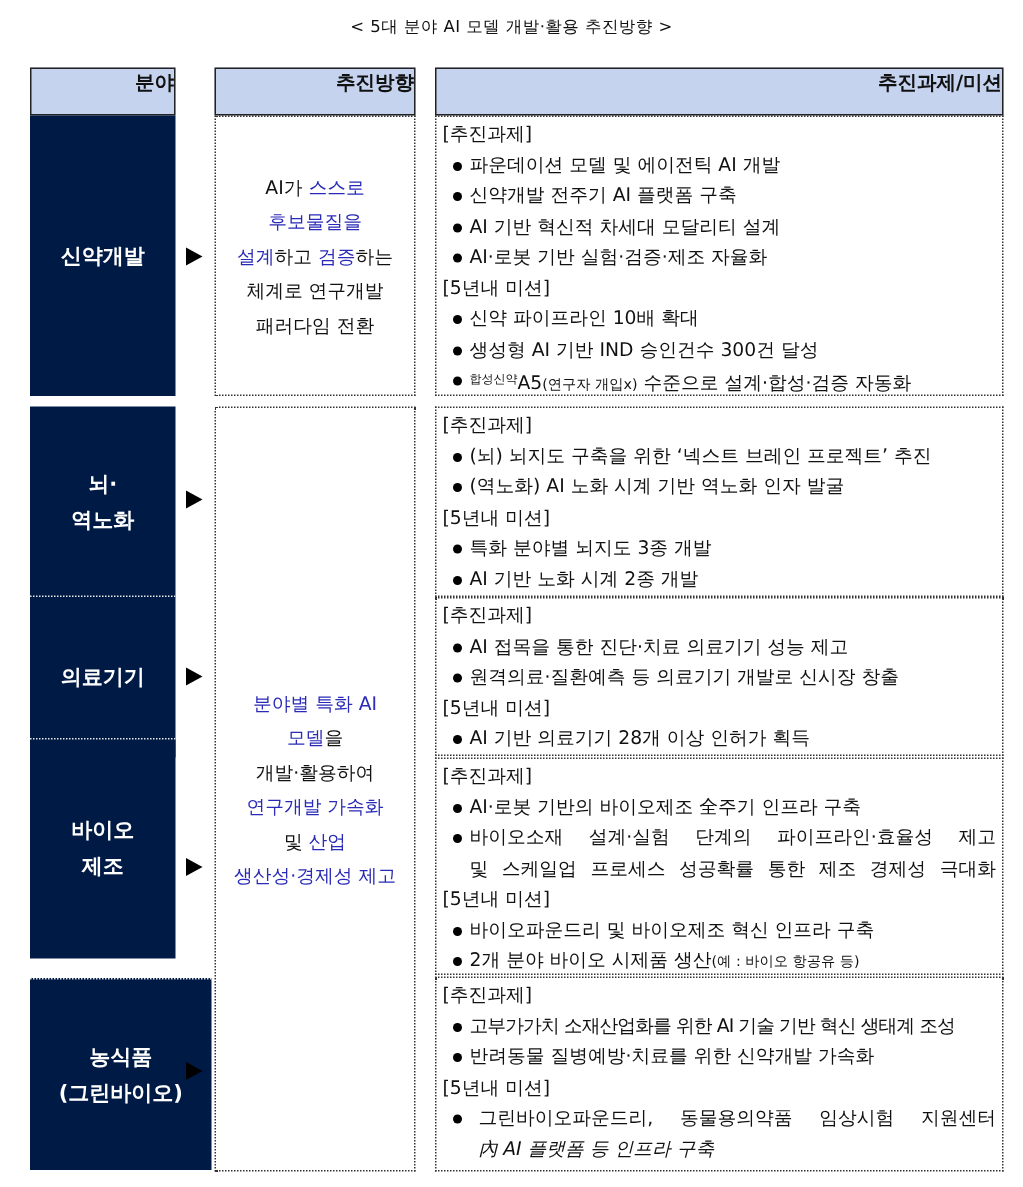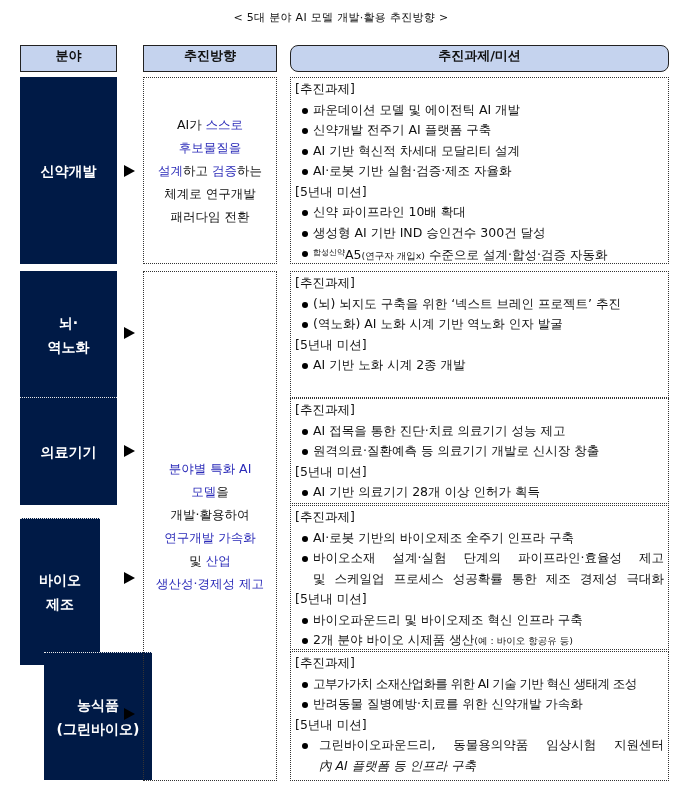--- a/index.html
+++ b/index.html
@@ -1,21 +1,21 @@
 <!DOCTYPE html>
 <html><head>
 <meta charset="utf-8">
 <style>
   html, body { margin:0; padding:0; background:#ffffff; }
   body { width:682px; height:791px; position:relative; overflow:hidden;
          font-family:"DejaVu Sans", "Liberation Sans", sans-serif; color:#111; }
   .title { position:absolute; left:0; top:10px; width:682px; text-align:center;
            font-size:11px; font-weight:normal; letter-spacing:0.3px; }
-  .hdr { position:absolute; top:45px; height:27px; background:#c5d3ee;
-         border:1px solid #222; box-sizing:border-box; text-align:center;
+  .hdr { position:absolute; top:45px; height:32px; background:#c5d3ee;
+         border:1px solid #222; box-sizing:border-box; text-align:right;
          font-size:13px; font-weight:bold; line-height:19px; }
   .field { position:absolute; background:#001a46; color:#fff; font-weight:bold;
            font-size:14px; display:flex; align-items:center; justify-content:center;
            text-align:center; line-height:24px; box-sizing:border-box; }
   .field.div-top { border-top:1px dotted #e8e8e8; }
   .arrow { position:absolute; left:124px; width:0; height:0;
            border-top:6px solid transparent; border-bottom:6px solid transparent;
            border-left:11px solid #000; }
   .dir { position:absolute; border:1px dotted #333; box-sizing:border-box;
          display:flex; align-items:center; justify-content:center; text-align:center;
@@ -32,21 +32,21 @@
   .sup { font-size:8px; vertical-align:4px; }
   .small { font-size:9.5px;text-align:right; }
 </style>
 </head>
 <body>
 
 <div class="title">&lt; 5대 분야 AI 모델 개발·활용 추진방향 &gt;</div>
 
 <div class="hdr" style="left:20px;width:97px;">분야</div>
 <div class="hdr" style="left:143px;width:134px;">추진방향</div>
-<div class="hdr" style="left:290px;width:379px;border-radius:8px;">추진과제/미션</div>
+<div class="hdr" style="left:290px;width:379px;">추진과제/미션</div>
 
 <div class="field" style="left:20px;top:77px;width:97px;height:187px;">
   <span>신약개발</span>
 </div>
 <div class="arrow" style="top:165px;"></div>
 <div class="dir" style="left:143px;top:77px;width:134px;height:187px;">
   <div class="inner">
     <div><span>AI가 </span><span class="blue">스스로</span></div>
     <div class="blue">후보물질을</div>
     <div><span class="blue">설계</span><span>하고 </span><span class="blue">검증</span><span>하는</span></div>
@@ -68,27 +68,27 @@
 
 <div class="field" style="left:20px;top:271px;width:97px;height:127px;">
   <div>
       <div>뇌·</div>
       <div>역노화</div>
     </div>
 </div>
 <div class="field div-top" style="left:20px;top:397px;width:97px;height:108px;">
   <span>의료기기</span>
 </div>
-<div class="field div-top" style="left:20px;top:518px;width:80px;height:147px;">
+<div class="field div-top" style="left:20px;top:492px;width:97px;height:147px;">
   <div>
       <div>바이오</div>
       <div>제조</div>
     </div>
 </div>
-<div class="field div-top" style="left:20px;top:652px;width:108px;height:128px;margin-left:24px;">
+<div class="field div-top" style="left:20px;top:652px;width:121px;height:128px;">
   <div>
       <div>농식품</div>
       <div>(그린바이오)</div>
     </div>
 </div>
 
 <div class="arrow" style="top:327px;"></div>
 <div class="arrow" style="top:445px;"></div>
 <div class="arrow" style="top:572px;"></div>
 <div class="arrow" style="top:708px;"></div>
@@ -102,20 +102,21 @@
     <div><span>및 </span><span class="blue">산업</span></div>
     <div class="blue">생산성·경제성 제고</div>
   </div>
 </div>
 
 <div class="box" style="top:271px;height:127px;">
   <div class="sec">[추진과제]</div>
   <div class="item"><span class="bullet"></span><span>(뇌) 뇌지도 구축을 위한 ‘넥스트 브레인 프로젝트’ 추진</span></div>
   <div class="item"><span class="bullet"></span><span>(역노화) AI 노화 시계 기반 역노화 인자 발굴</span></div>
   <div class="sec">[5년내 미션]</div>
+  <div class="item"><span class="bullet"></span><span>특화 분야별 뇌지도 3종 개발</span></div>
   <div class="item"><span class="bullet"></span><span>AI 기반 노화 시계 2종 개발</span></div>
 </div>
 
 <div class="box" style="top:398px;height:106px;">
   <div class="sec">[추진과제]</div>
   <div class="item"><span class="bullet"></span><span>AI 접목을 통한 진단·치료 의료기기 성능 제고</span></div>
   <div class="item"><span class="bullet"></span><span>원격의료·질환예측 등 의료기기 개발로 신시장 창출</span></div>
   <div class="sec">[5년내 미션]</div>
   <div class="item"><span class="bullet"></span><span>AI 기반 의료기기 28개 이상 인허가 획득</span></div>
 </div>

